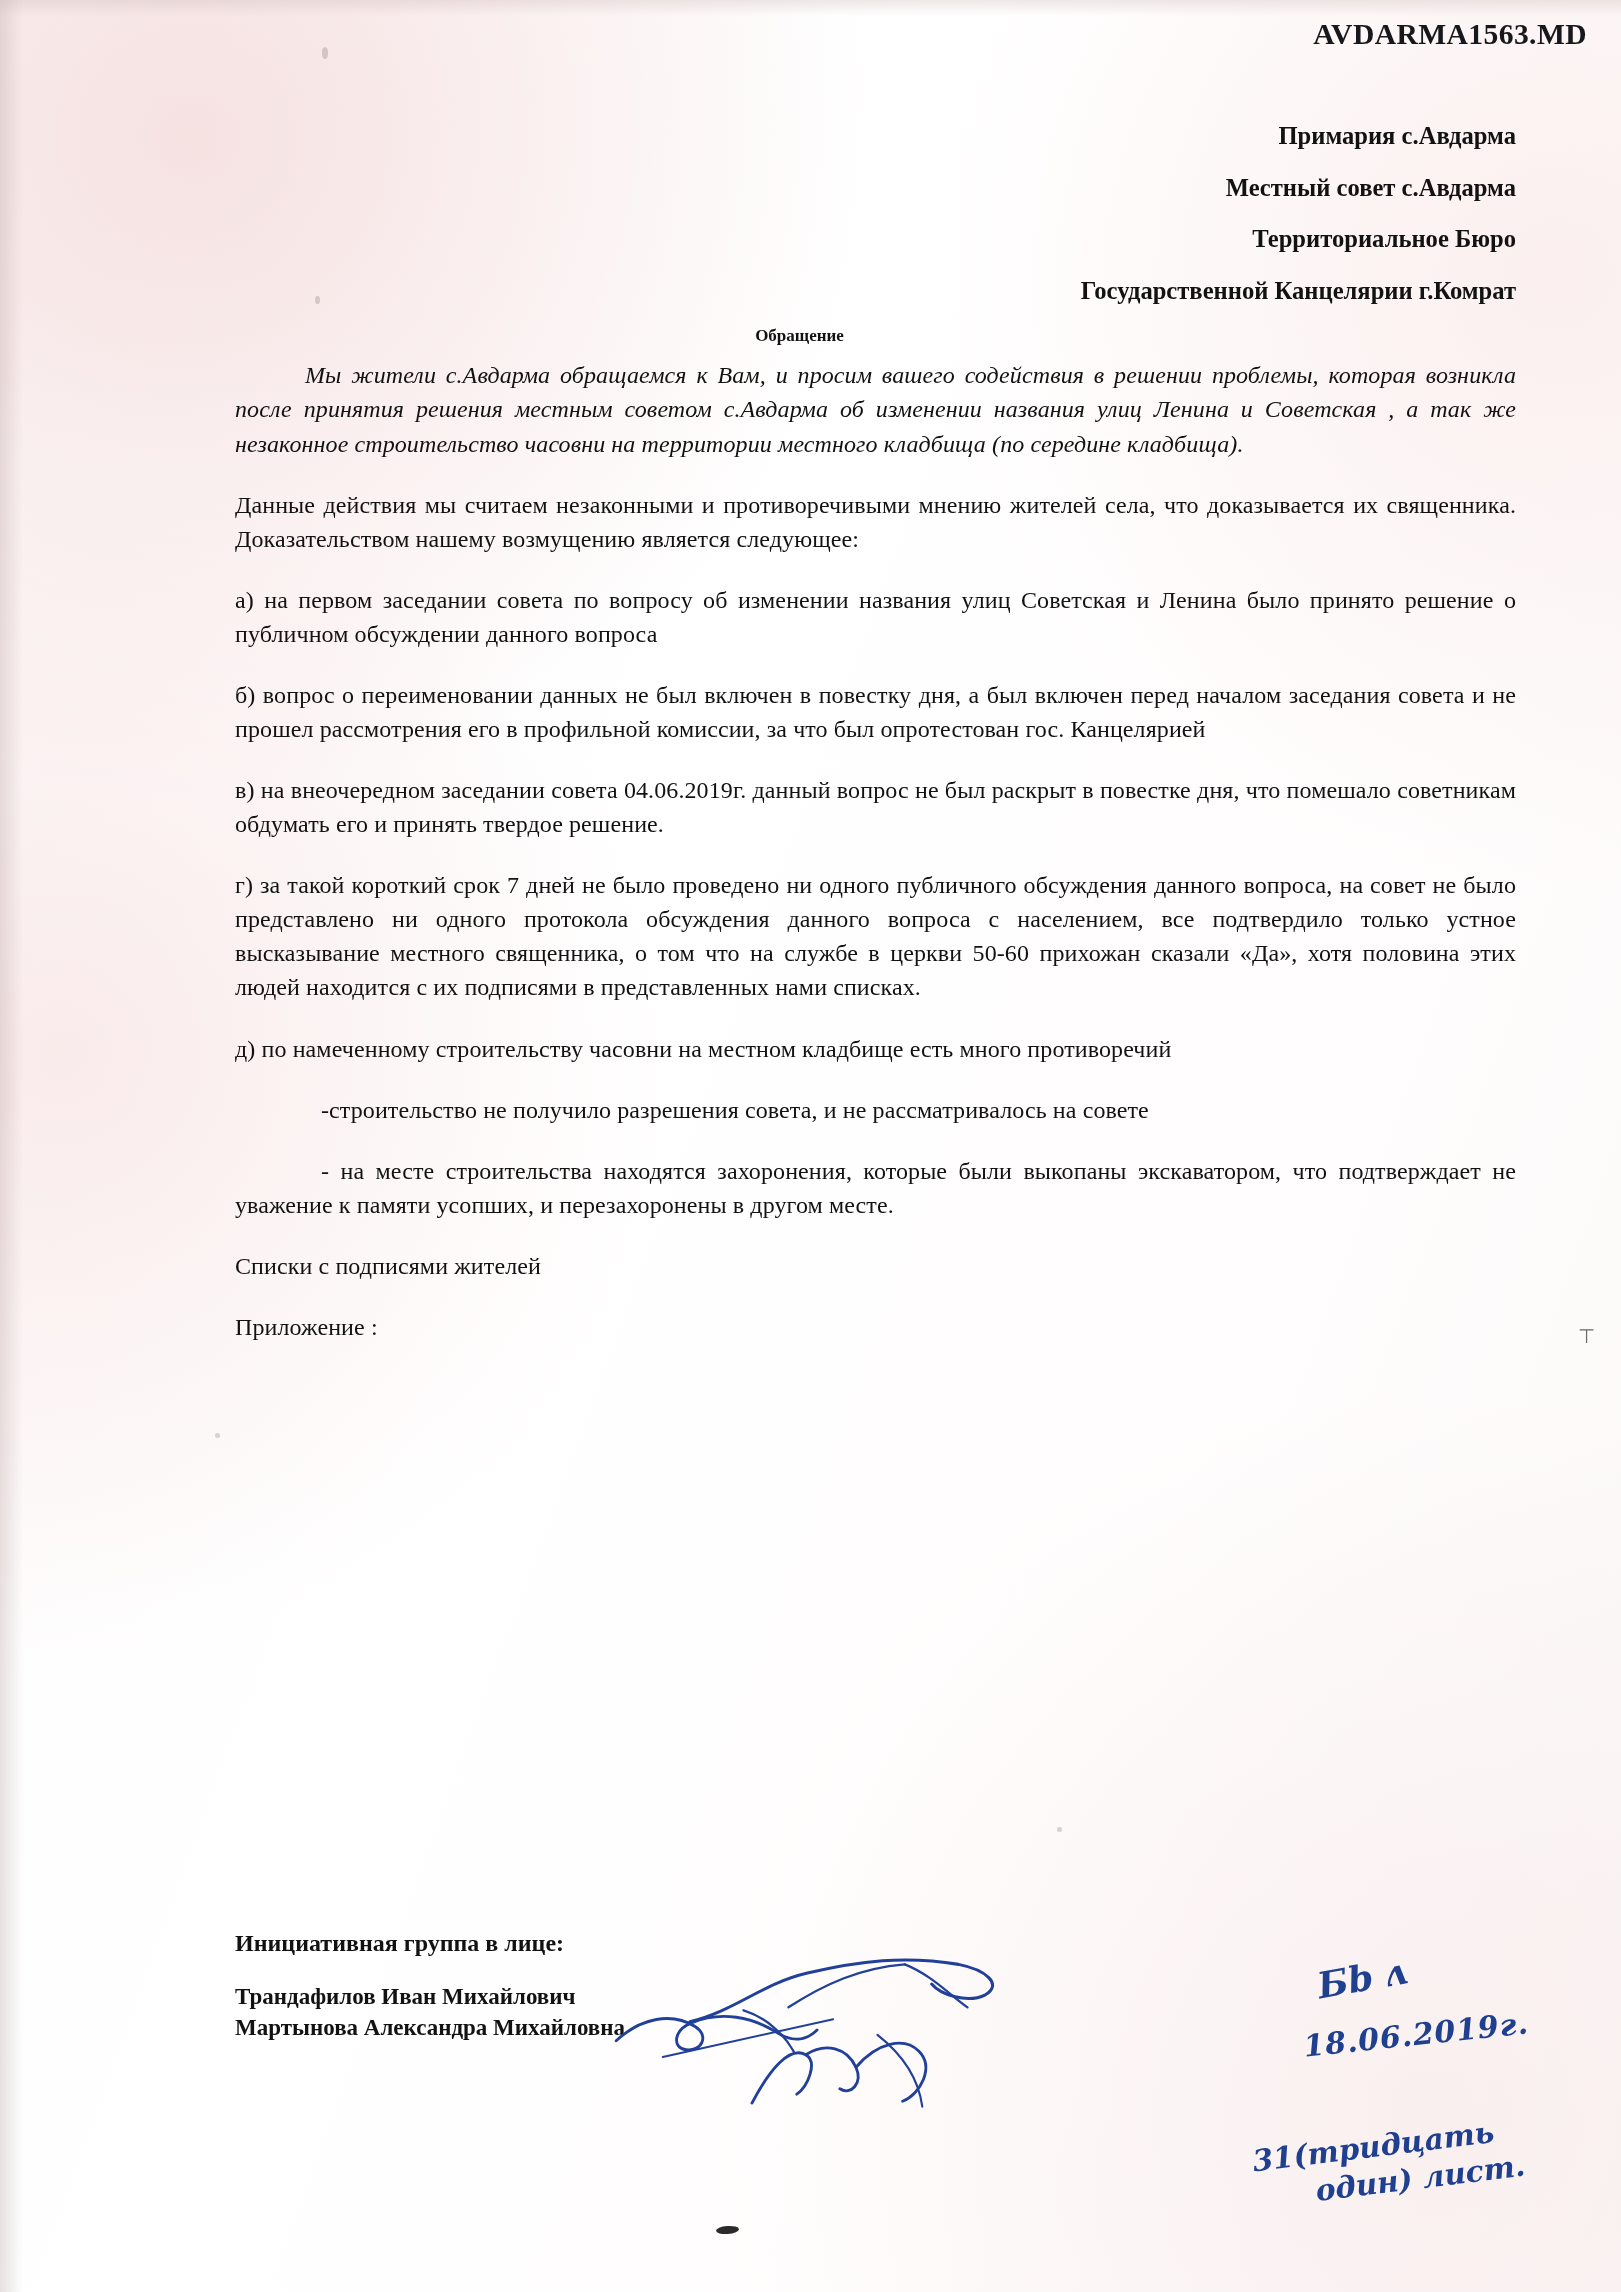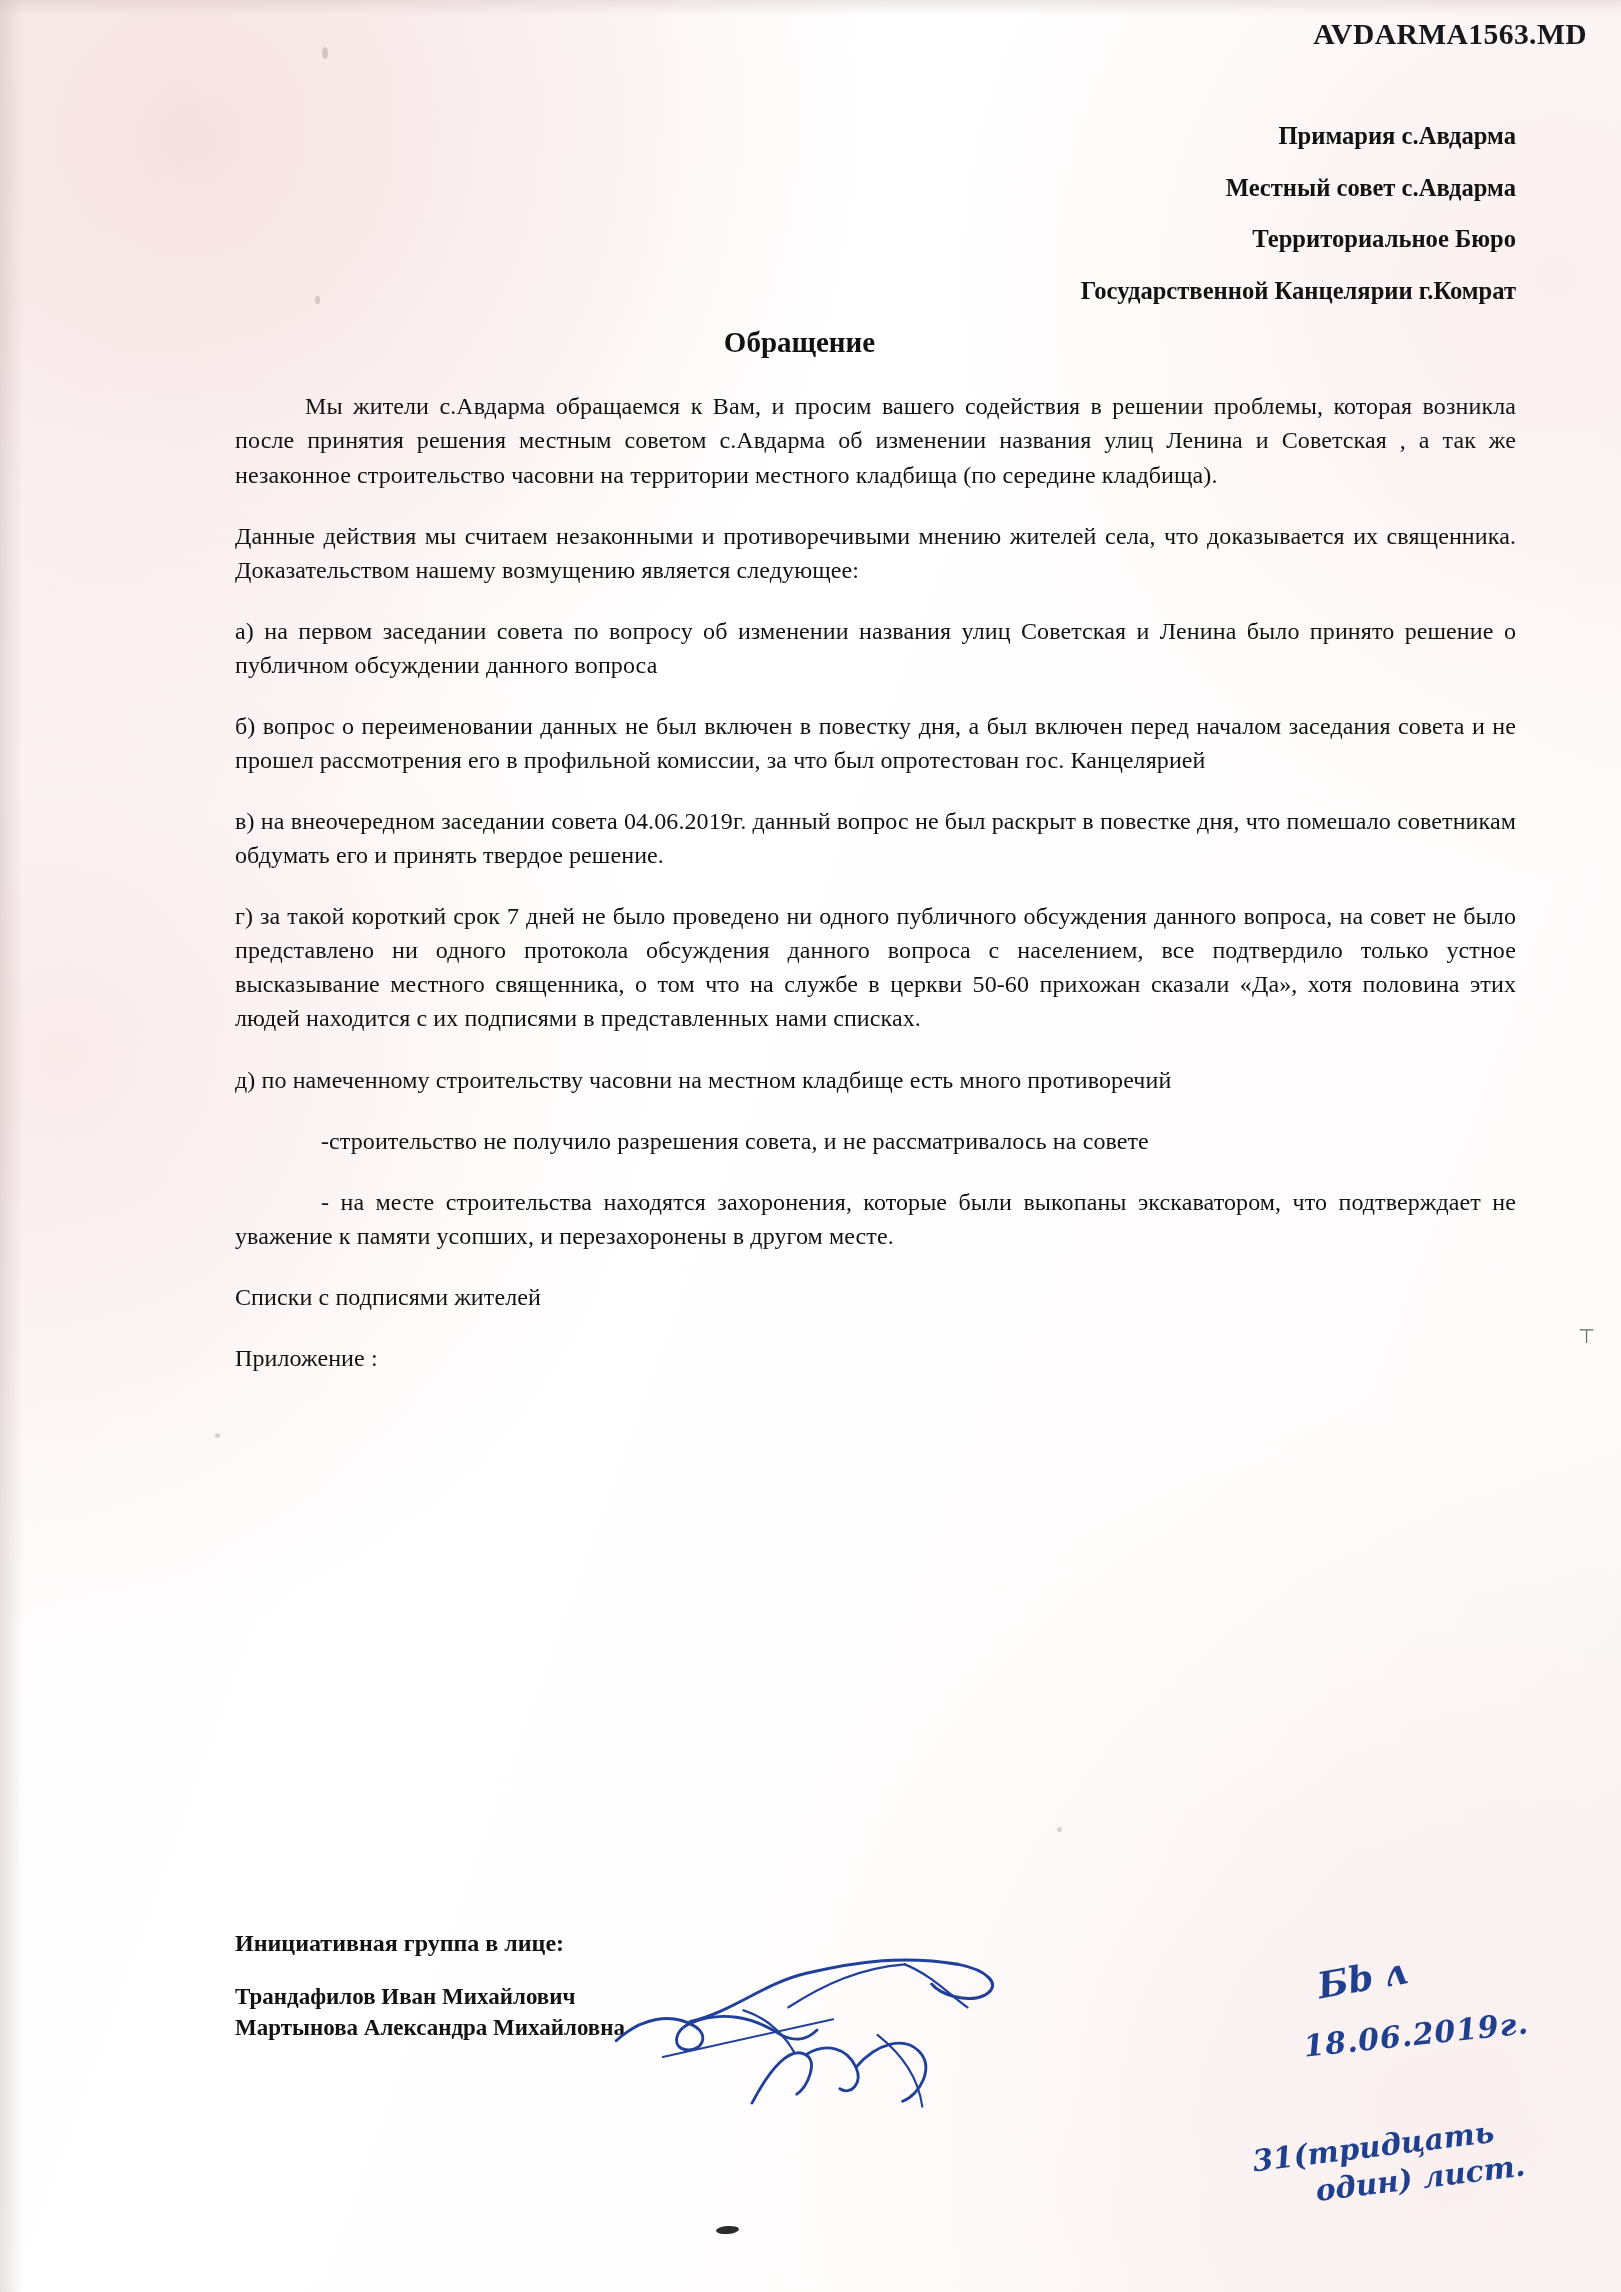--- a/index.html
+++ b/index.html
@@ -72,33 +72,33 @@
     font-size: 24.6px;
     line-height: 1.0;
     margin-bottom: 0;
   }
   .addressee div { margin-bottom: 27px; }
   .addressee div:last-child { margin-bottom: 13px; }
 
   .doc-title {
     text-align: center;
     font-weight: bold;
-    font-size: 29px;
+    font-size: 17px;
     margin-top: 23px;
     margin-right: 152px;
   }
 
   p.body-par {
     font-size: 24px;
     line-height: 1.42;
     text-align: justify;
     margin: 27px 0 0 0;
     letter-spacing: 0.1px;
   }
-  p.first-par { text-indent: 70px; margin-top: 30px; }
+  p.first-par { text-indent: 70px; margin-top: 12px; font-style: italic; }
   p.indent-sub { text-indent: 86px; }
   p.no-justify { text-align: left; }
 
   
   .sign-block {
     position: absolute;
     left: 235px;
     top: 1930px;
     width: 699px;
   }

